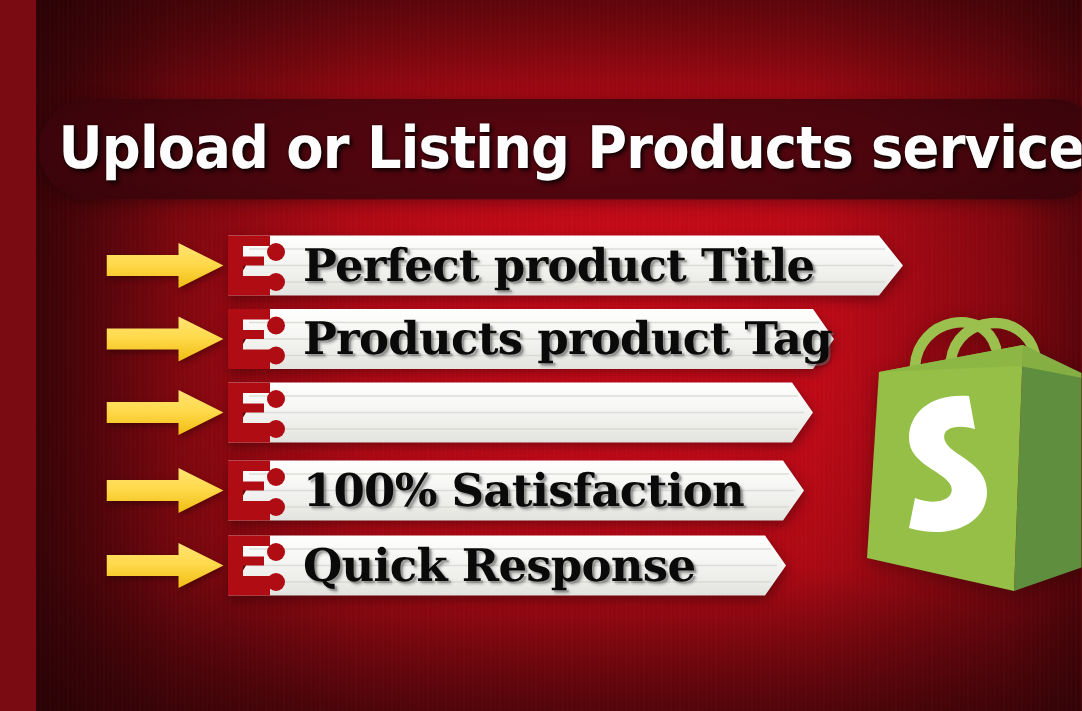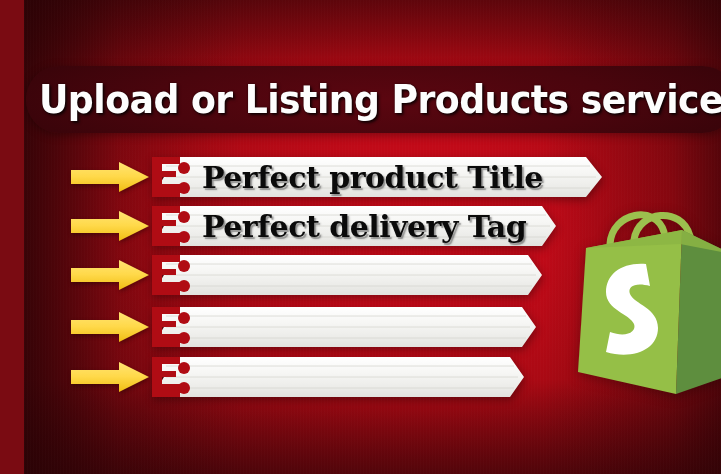--- a/index.html
+++ b/index.html
@@ -198,21 +198,21 @@
           <line x1="16" y1="11" x2="396" y2="11"></line>
             <line x1="16" y1="22" x2="400" y2="22"></line>
           <line x1="16" y1="33" x2="396" y2="33"></line>
         </g>
         <g fill="#B00C14">
           <path d="M2 2 L30 2 L30 9 L12 9 L12 16 L26 16 L26 22 L12 22 L12 29 L30 29 L30 42 L2 42 Z"></path>
           <circle cx="34" cy="13" r="6"></circle>
             <circle cx="34" cy="33" r="6"></circle>
         </g>
       </svg>
-      <div class="banner-label">Perfect delivery Tag</div>
+      <div class="banner-label">Products product Tag</div>
     </div>
   </div>
 
   <div class="row row-2">
     <div class="arrow">
       <svg viewBox="0 0 78 30" xmlns="http://www.w3.org/2000/svg" aria-hidden="true">
         <defs>
             <linearGradient id="ag2" x1="0" y1="0" x2="0" y2="1">
           <stop offset="0%" stop-color="#FFE473"></stop>
               <stop offset="48%" stop-color="#FFD94A"></stop>
@@ -275,20 +275,21 @@
           <line x1="16" y1="11" x2="376" y2="11"></line>
             <line x1="16" y1="22" x2="380" y2="22"></line>
           <line x1="16" y1="33" x2="376" y2="33"></line>
         </g>
         <g fill="#B00C14">
           <path d="M2 2 L30 2 L30 9 L12 9 L12 16 L26 16 L26 22 L12 22 L12 29 L30 29 L30 42 L2 42 Z"></path>
           <circle cx="34" cy="13" r="6"></circle>
             <circle cx="34" cy="33" r="6"></circle>
         </g>
       </svg>
+      <div class="banner-label">100% Satisfaction</div>
     </div>
   </div>
 
   <div class="row row-4">
     <div class="arrow">
       <svg viewBox="0 0 78 30" xmlns="http://www.w3.org/2000/svg" aria-hidden="true">
         <defs>
             <linearGradient id="ag4" x1="0" y1="0" x2="0" y2="1">
           <stop offset="0%" stop-color="#FFE473"></stop>
               <stop offset="48%" stop-color="#FFD94A"></stop>
@@ -313,16 +314,17 @@
           <line x1="16" y1="11" x2="364" y2="11"></line>
             <line x1="16" y1="22" x2="368" y2="22"></line>
           <line x1="16" y1="33" x2="364" y2="33"></line>
         </g>
         <g fill="#B00C14">
           <path d="M2 2 L30 2 L30 9 L12 9 L12 16 L26 16 L26 22 L12 22 L12 29 L30 29 L30 42 L2 42 Z"></path>
           <circle cx="34" cy="13" r="6"></circle>
             <circle cx="34" cy="33" r="6"></circle>
         </g>
       </svg>
+      <div class="banner-label">Quick Response</div>
     </div>
   </div>
 
 </div>
 
 </body></html>

